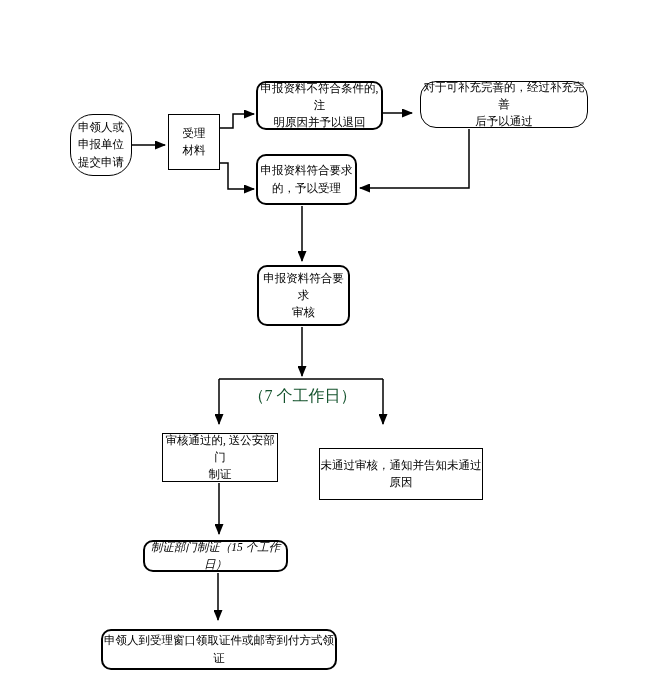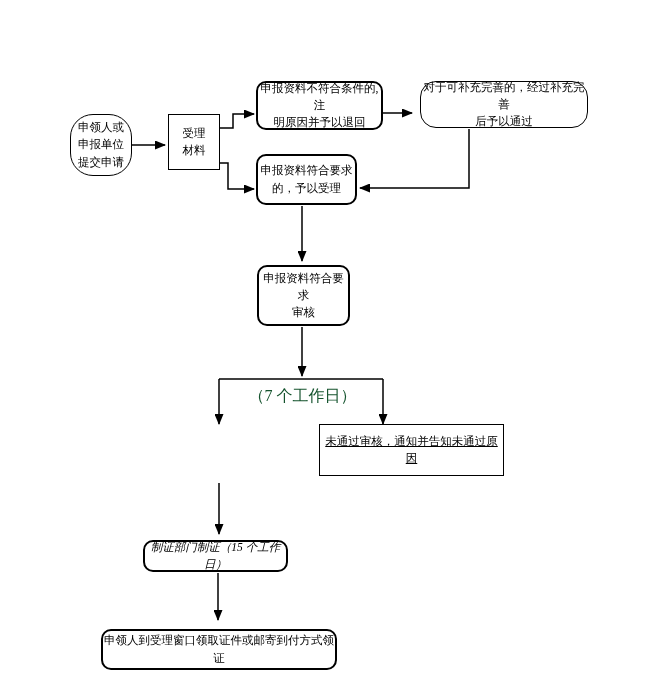--- a/index.html
+++ b/index.html
@@ -31,21 +31,21 @@
     white-space: pre-line;
   }
   .node.heavy { border-width: 2px; border-radius: 10px; }
   .n-apply      { left: 70px;  top: 114px; width: 62px;  height: 62px; border-radius: 23px; }
   .n-accept     { left: 168px; top: 114px; width: 52px;  height: 56px; }
   .n-reject     { left: 256px; top: 81px;  width: 127px; height: 49px; }
   .n-supplement { left: 420px; top: 81px;  width: 168px; height: 47px; border-radius: 16px; }
   .n-qualified  { left: 256px; top: 154px; width: 101px; height: 51px; font-family: Liberation Serif, serif; }
   .n-review     { left: 257px; top: 265px; width: 93px;  height: 61px; }
   .n-approved   { left: 162px; top: 433px; width: 116px; height: 49px; }
-  .n-notapproved{ left: 319px; top: 424px; width: 185px; height: 52px; text-decoration: underline; }
+  .n-notapproved{ left: 319px; top: 448px; width: 164px; height: 52px; }
   .n-produce    { left: 143px; top: 540px; width: 145px; height: 32px; font-style: italic; }
   .n-pickup     { left: 101px; top: 629px; width: 236px; height: 41px; }
   .duration-label {
     position: absolute;
     left: 225px; top: 386px; width: 155px;
     text-align: center;
     color: #14532d;
     font-size: 16px;
     line-height: 1.2;
   }
@@ -89,20 +89,22 @@
 
   <div class="node n-supplement">对于可补充完善的，经过补充完善
 后予以通过</div>
 
   <div class="node heavy n-qualified">申报资料符合要求
 的，予以受理</div>
 
   <div class="node heavy n-review">申报资料符合要求
 审核</div>
 
+  <div class="node n-approved">审核通过的, 送公安部门
+制证</div>
 
   <div class="node n-notapproved">未通过审核，通知并告知未通过原因</div>
 
   <div class="node heavy n-produce">制证部门制证（15 个工作日）</div>
 
   <div class="node heavy n-pickup">申领人到受理窗口领取证件或邮寄到付方式领证</div>
 
   <div class="duration-label">（7 个工作日）</div>
 
 </div>

